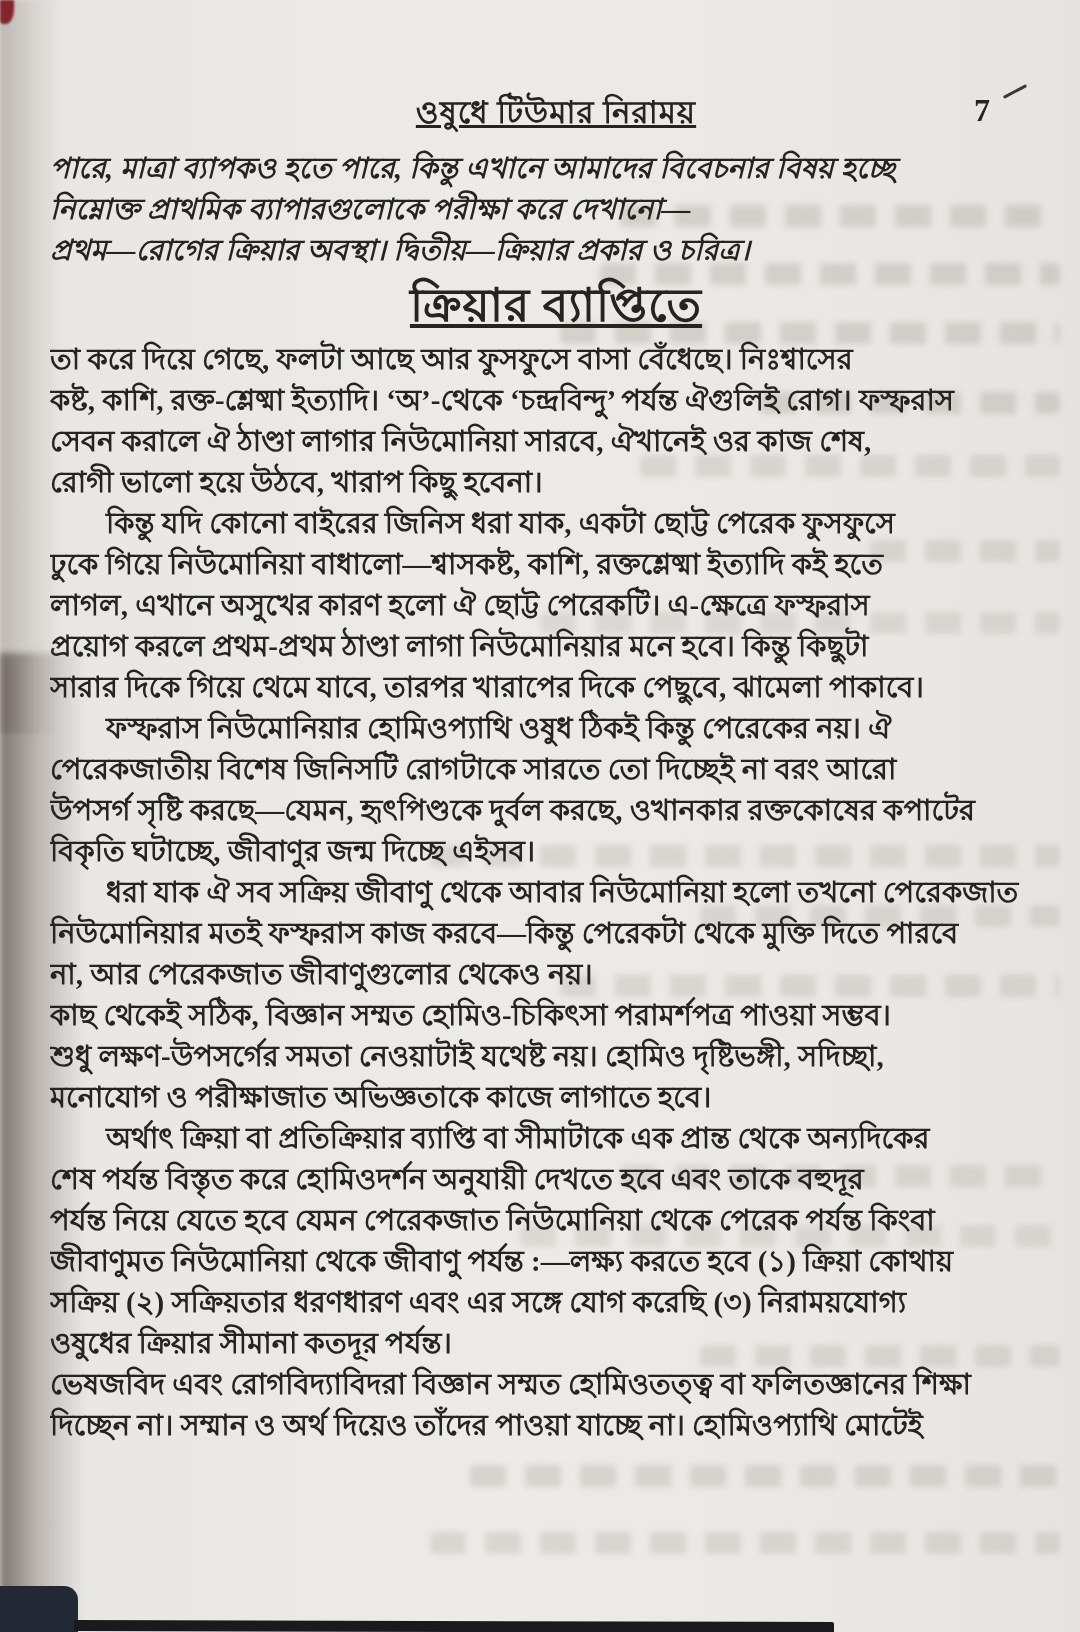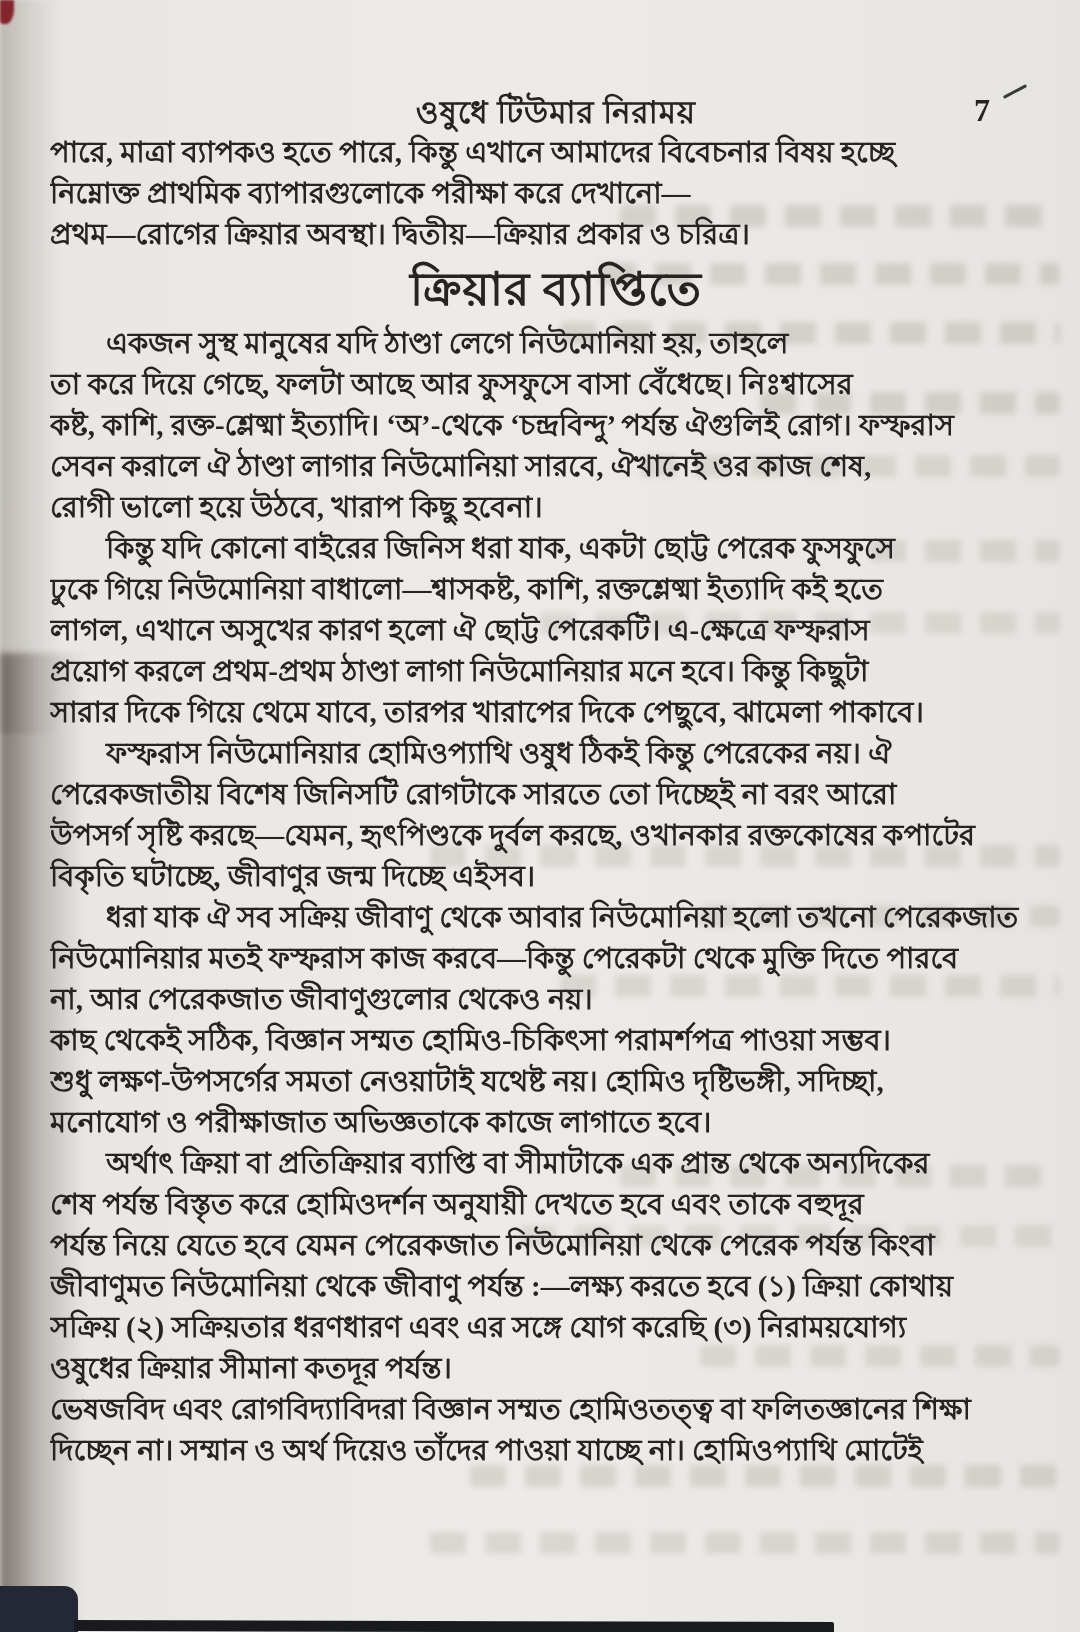--- a/index.html
+++ b/index.html
@@ -26,26 +26,26 @@
   .bottom-strip{position:absolute;left:74px;top:1621px;width:760px;height:11px;
     background:#191a1e;border-radius:2px;transform:rotate(.15deg);}
   .pen-tick{position:absolute;width:26px;height:3px;background:#3a3a3a;
     transform:rotate(-28deg);border-radius:2px;}
   
   .ghost{position:absolute;height:22px;border-radius:5px;opacity:.5;filter:blur(3px);
     background-image:repeating-linear-gradient(90deg,rgba(140,133,125,.5) 0 36px,transparent 36px 55px);}
   
   .content{position:absolute;left:50px;top:0;width:1012px;}
   .head-row{position:relative;margin-top:88px;height:40px;}
-  .running-head{display:block;text-align:center;font-size:31px;font-weight:700;letter-spacing:1px;}
+  .running-head{display:block;text-align:center;font-size:31px;font-weight:700;letter-spacing:1px;text-decoration:underline;}
   .page-number{position:absolute;right:72px;top:4px;font-size:32px;font-weight:700;}
   .line{white-space:nowrap;overflow:hidden;line-height:41px;height:41px;font-size:29px;font-weight:700;}
-  .intro{margin-top:4px;}
+  .intro{margin-top:20px;font-style:italic;}
   .section-heading{margin:4px 0 2px 0;text-align:center;font-size:46px;line-height:62px;height:62px;
-    font-weight:700;letter-spacing:1px;}
+    font-weight:700;letter-spacing:1px;text-decoration:underline;}
   .para{margin:0;}
   .para .line.indent{padding-left:56px;}
 </style>
 </head>
 <body>
 
 <div class="scan-page">
 
   <div class="ghost" style="top:205px;left:620px;width:440px;"></div>
   <div class="ghost" style="top:263px;left:600px;width:460px;"></div>
@@ -73,21 +73,20 @@
 
     <div class="intro">
       <div class="line">পারে, মাত্রা ব্যাপকও হতে পারে, কিন্তু এখানে আমাদের বিবেচনার বিষয় হচ্ছে</div>
       <div class="line">নিম্নোক্ত প্রাথমিক ব্যাপারগুলোকে পরীক্ষা করে দেখানো—</div>
       <div class="line">প্রথম—রোগের ক্রিয়ার অবস্থা। দ্বিতীয়—ক্রিয়ার প্রকার ও চরিত্র।</div>
     </div>
 
     <div class="section-heading">ক্রিয়ার ব্যাপ্তিতে</div>
 
     <div class="para">
-      <div class="line indent">একজন সুস্থ মানুষের যদি ঠাণ্ডা লেগে নিউমোনিয়া হয়, তাহলে</div>
       <div class="line">তা করে দিয়ে গেছে, ফলটা আছে আর ফুসফুসে বাসা বেঁধেছে। নিঃশ্বাসের</div>
       <div class="line">কষ্ট, কাশি, রক্ত-শ্লেষ্মা ইত্যাদি। ‘অ’-থেকে ‘চন্দ্রবিন্দু’ পর্যন্ত ঐগুলিই রোগ। ফস্ফরাস</div>
       <div class="line">সেবন করালে ঐ ঠাণ্ডা লাগার নিউমোনিয়া সারবে, ঐখানেই ওর কাজ শেষ,</div>
       <div class="line">রোগী ভালো হয়ে উঠবে, খারাপ কিছু হবেনা।</div>
     </div>
 
     <div class="para">
       <div class="line indent">কিন্তু যদি কোনো বাইরের জিনিস ধরা যাক, একটা ছোট্ট পেরেক ফুসফুসে</div>
       <div class="line">ঢুকে গিয়ে নিউমোনিয়া বাধালো—শ্বাসকষ্ট, কাশি, রক্তশ্লেষ্মা ইত্যাদি কই হতে</div>
       <div class="line">লাগল, এখানে অসুখের কারণ হলো ঐ ছোট্ট পেরেকটি। এ-ক্ষেত্রে ফস্ফরাস</div>

